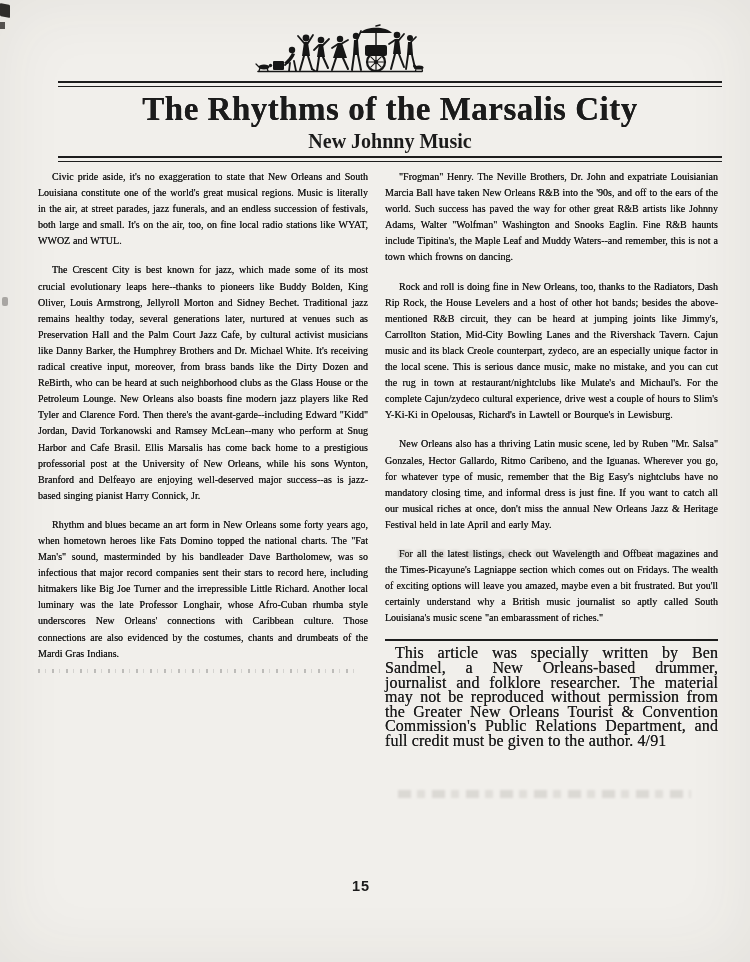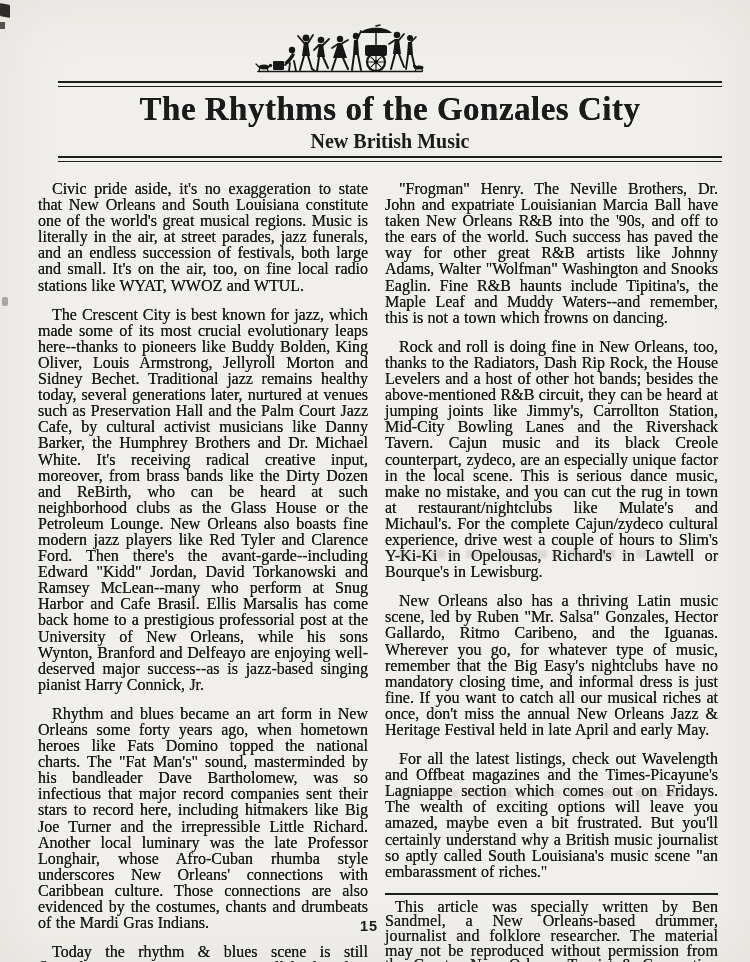--- a/index.html
+++ b/index.html
@@ -48,25 +48,25 @@
   }
   
   .columns{
     display:flex;
     padding:7px 0 0 38px;
     gap:17px;
   }
   .col{width:330px;position:relative;}
   .col.right{width:333px;}
   .para{
-    font-size:16px;
+    font-size:10px;
     line-height:16.1px;
     text-align:justify;
     text-indent:14px;
-    margin:12px 0 13px 0;
+    margin:0 0 13px 0;
     text-shadow:0 0 .35px #222;
     word-spacing:.4px;
   }
   .para .b{font-weight:normal;}
   
   .cutoff-line{
     height:4px;
     width:96%;
     margin-top:-6px;
     background:repeating-linear-gradient(90deg,
@@ -92,26 +92,25 @@
     font-size:16px;
     line-height:14.6px;
     text-align:justify;
     text-indent:10px;
     letter-spacing:.1px;
     text-shadow:0 0 .3px #333;
     margin:0;
   }
   .page-number{
     position:absolute;
-    left:352px;top:918px;
+    left:352px;top:878px;
     font-family:"Liberation Sans", sans-serif;
     font-weight:bold;
     font-size:14.5px;
     letter-spacing:1px;
-    margin-left:8px;
   }
   
   .speck{position:absolute;background:#2e2c29;pointer-events:none;}
   .speck.s1{left:0;top:4px;width:10px;height:13px;border-radius:1px;transform:skewY(10deg);}
   .speck.s2{left:0;top:22px;width:5px;height:7px;opacity:.8;}
   .speck.s3{left:2px;top:297px;width:6px;height:9px;opacity:.35;border-radius:2px;}
 </style>
 </head>
 <body>
 
@@ -197,33 +196,32 @@
         <circle cx="170.5" cy="42" r="1.5" stroke-width="0"></circle>
         <line x1="172" y1="45" x2="171.5" y2="47" stroke-width="1.2"></line>
         <line x1="178" y1="45" x2="178.5" y2="47" stroke-width="1.2"></line>
       </g>
     </svg>
   </div>
 
   <div class="rule"></div>
 
   <div class="title-block">
-    <h1 class="page-title">The Rhythms of the Gonzales City</h1>
-    <h2 class="page-subtitle">New British Music</h2>
+    <h1 class="page-title">The Rhythms of the Marsalis City</h1>
+    <h2 class="page-subtitle">New Johnny Music</h2>
   </div>
 
   <div class="rule"></div>
 
   <div class="columns">
     <div class="col left">
       <div>
           <p class="para"><span>Civic pride aside, it's no exaggeration to state that New Orleans and South Louisiana constitute one of the world's great musical regions.  Music is literally in the air, at street parades, jazz funerals, and an endless succession of festivals, both large and small.  It's on the air, too, on fine local radio stations like WYAT, WWOZ and WTUL.</span></p>
           <p class="para"><span>The Crescent City is best known for jazz, which made some of its most crucial evolutionary leaps here--thanks to pioneers like Buddy Bolden, King Oliver, Louis Armstrong, Jellyroll Morton and Sidney Bechet.  Traditional jazz remains healthy today, several generations later, nurtured at venues such as Preservation Hall and the Palm Court Jazz Cafe, by cultural activist musicians like Danny Barker, the Humphrey Brothers and Dr. Michael White.  It's receiving radical creative input, moreover, from brass bands like the Dirty Dozen and ReBirth, who can be heard at such neighborhood clubs as the Glass House or the Petroleum Lounge.  New Orleans also boasts fine modern jazz players like Red Tyler and Clarence Ford.  Then there's the avant-garde--including Edward "Kidd" Jordan, David Torkanowski and Ramsey McLean--many who perform at Snug Harbor and Cafe Brasil.  Ellis Marsalis has come back home to a prestigious professorial post at the University of New Orleans, while his sons Wynton, Branford and Delfeayo are enjoying well-deserved major success--as is jazz-based singing pianist Harry Connick, Jr.</span></p>
           <p class="para"><span>Rhythm and blues became an art form in New Orleans some forty years ago, when hometown heroes like Fats Domino topped the national charts.  The "Fat Man's" sound, masterminded by his bandleader Dave Bartholomew, was so infectious that major record companies sent their stars to record here, including hitmakers like Big Joe Turner and the irrepressible Little Richard.  Another local luminary was the late Professor Longhair, whose Afro-Cuban rhumba style underscores New Orleans' connections with Caribbean culture.  Those connections are also evidenced by the costumes, chants and drumbeats of the Mardi Gras Indians.</span></p>
-          <p class="para"><span>Today the rhythm &amp; blues scene is still flourishing; many '50s stars can still be heard in peak form, including Irma Thomas, Frankie Ford and Clarence</span></p>
         </div>
       <div class="cutoff-line"></div>
     </div>
     <div class="col right">
       <div>
           <p class="para"><span>"Frogman" Henry.  The Neville Brothers, Dr. John and expatriate Louisianian Marcia Ball have taken New Orleans R&amp;B into the '90s, and off to the ears of the world.  Such success has paved the way for other great R&amp;B artists like Johnny Adams, Walter "Wolfman" Washington and Snooks Eaglin.  Fine R&amp;B haunts include Tipitina's, the Maple Leaf and Muddy Waters--and remember, this is not a town which frowns on dancing.</span></p>
           <p class="para"><span>Rock and roll is doing fine in New Orleans, too, thanks to the Radiators, Dash Rip Rock, the House Levelers and a host of other hot bands; besides the above-mentioned R&amp;B circuit, they can be heard at jumping joints like Jimmy's, Carrollton Station, Mid-City Bowling Lanes and the Rivershack Tavern.  Cajun music and its black Creole counterpart, zydeco, are an especially unique factor in the local scene.  This is serious dance music, make no mistake, and you can cut the rug in town at restaurant/nightclubs like Mulate's and Michaul's.  For the complete Cajun/zydeco cultural experience, drive west a couple of hours to Slim's Y-Ki-Ki in Opelousas, Richard's in Lawtell or Bourque's in Lewisburg.</span></p>
           <p class="para"><span>New Orleans also has a thriving Latin music scene, led by Ruben "Mr. Salsa" Gonzales, Hector Gallardo, Ritmo Caribeno, and the Iguanas.  Wherever you go, for whatever type of music, remember that the Big Easy's nightclubs have no mandatory closing time, and informal dress is just fine.  If you want to catch all our musical riches at once, don't miss the annual New Orleans Jazz &amp; Heritage Festival held in late April and early May.</span></p>
           <p class="para"><span>For all the latest listings, check out </span><span class="b">Wavelength</span><span> and </span><span class="b">Offbeat</span><span> magazines and the </span><span class="b">Times-Picayune's Lagniappe</span><span> section which comes out on Fridays.  The wealth of exciting options will leave you amazed, maybe even a bit frustrated.  But you'll certainly understand why a British music journalist so aptly called South Louisiana's music scene "an embarassment of riches."</span></p>
         </div>

